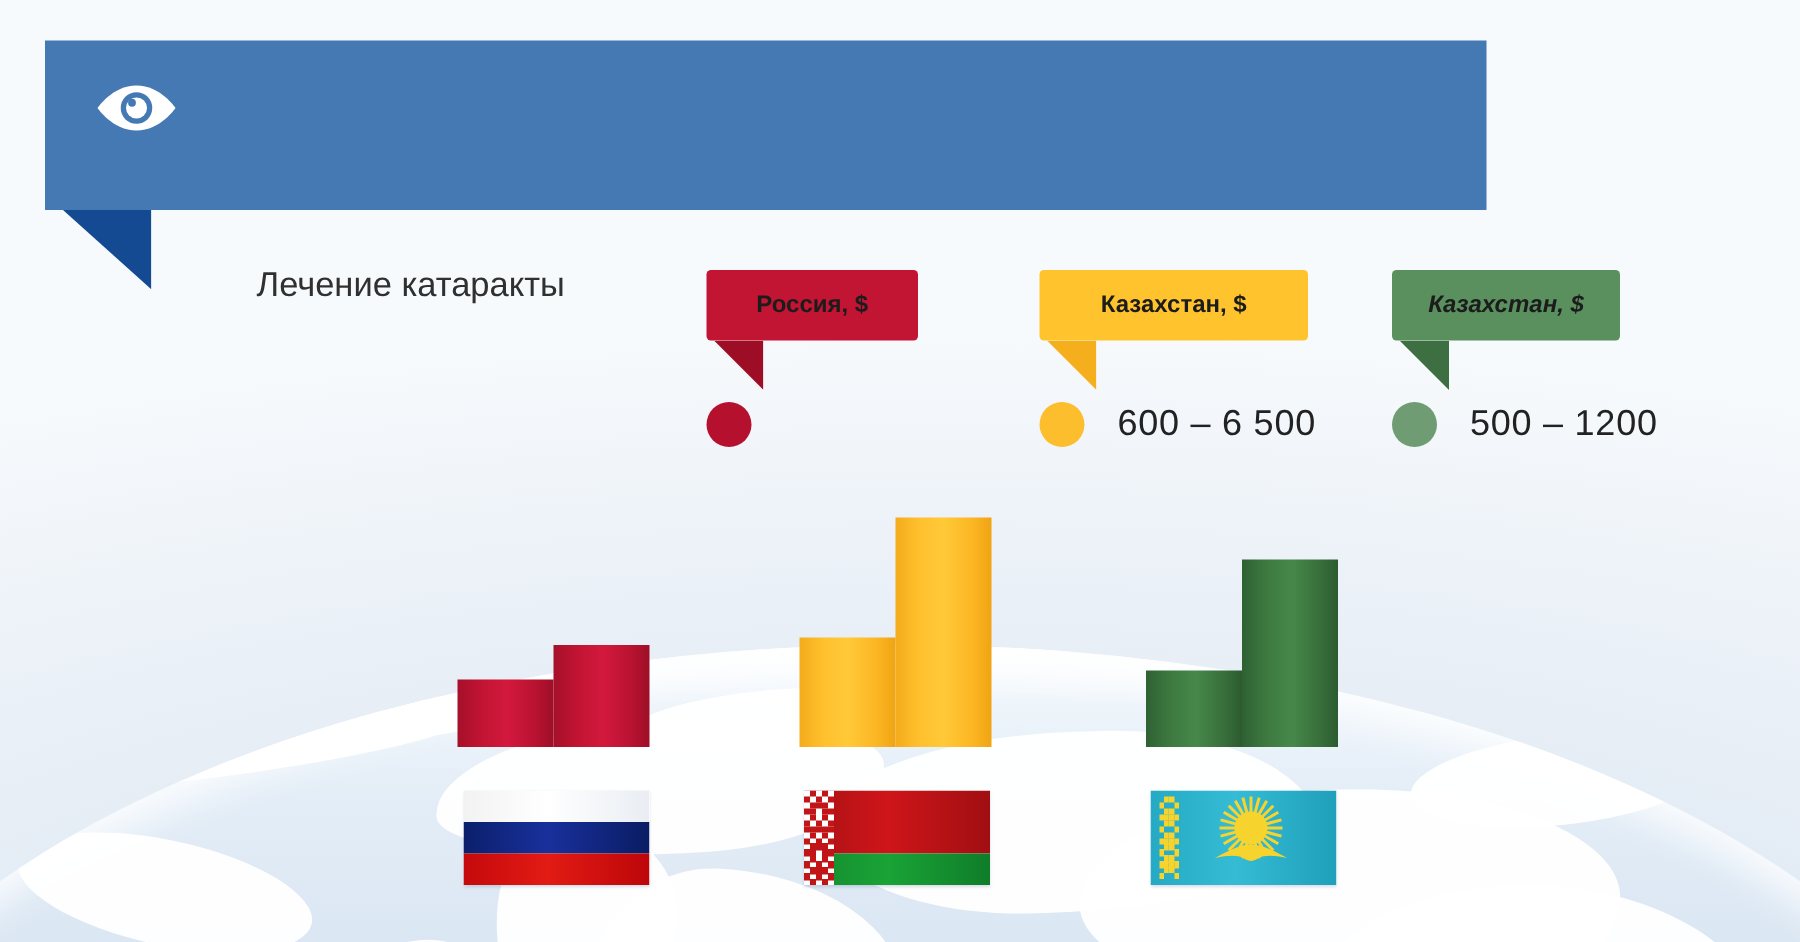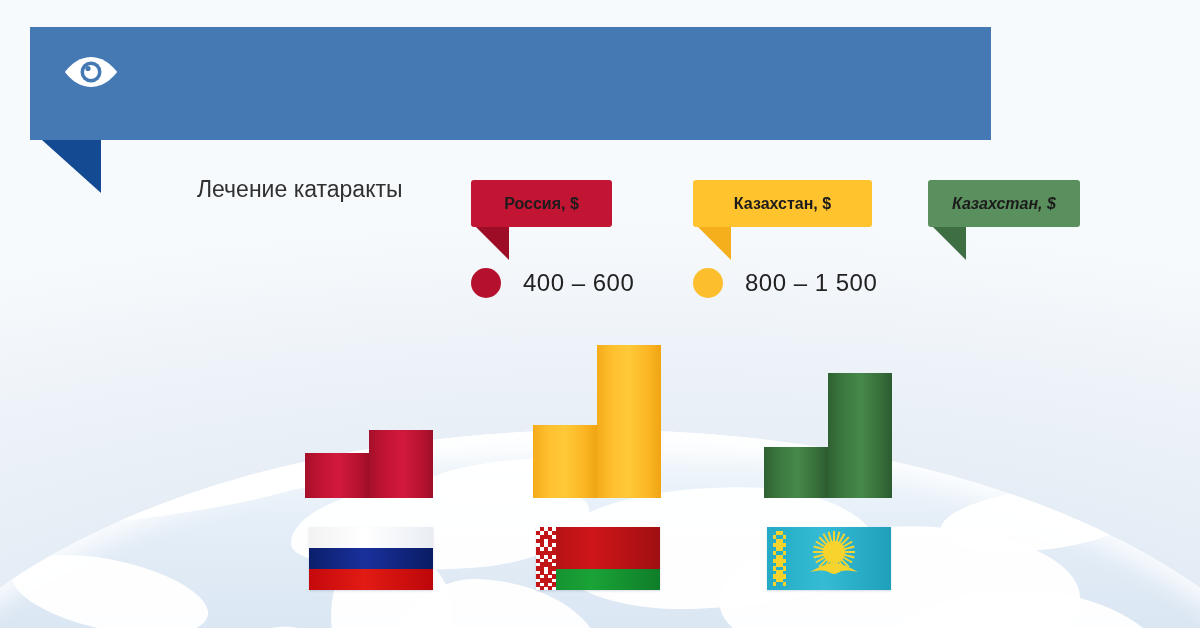--- a/index.html
+++ b/index.html
@@ -60,21 +60,21 @@
   .title .t-light{color:#b7cbe2;}
   .title .t-strong{color:#ffffff;}
   .ribbon-fold{
     position:absolute;left:42px;top:140px;width:59px;height:53px;
     background:#134a92;
     clip-path:polygon(100% 0, 100% 100%, 0 0);
   }
 
   
   .caption{position:absolute;left:171px;top:174px;}
-  .cap-ru{font-size:23px;color:#303030;line-height:30px;white-space:nowrap;margin-left:26px;}
+  .cap-ru{font-size:23px;color:#303030;line-height:30px;white-space:nowrap;}
   .cap-en{font-size:23px;color:#8b8b8b;line-height:32px;white-space:nowrap;}
 
   
   .legend-group{position:absolute;top:180px;}
   .pill{
     position:relative;height:47px;border-radius:3px;
     display:flex;align-items:center;justify-content:center;
   }
   .pill-label{
     font-size:16px;font-weight:bold;color:#1c1c1c;white-space:nowrap;
@@ -166,39 +166,42 @@
     <div class="cap-ru">Лечение катаракты</div>
   </div>
 
   <div class="legend-group" id="grp-ru">
     <div class="pill" style="background:#c21433">
       <span class="pill-label">Россия, $</span>
       <span class="pill-tail" style="background:#9d0e26"></span>
     </div>
     <div class="swatch-row">
       <span class="dot" style="background:#b5112e"></span>
-      <span class="range">400 – 600</span>
     </div>
   </div>
 
   <div class="legend-group" id="grp-by">
     <div class="pill" style="background:#ffc32e">
       <span class="pill-label">Казахстан, $</span>
       <span class="pill-tail" style="background:#f5ae1c"></span>
     </div>
     <div class="swatch-row">
       <span class="dot" style="background:#fcbe2c"></span>
-      <span class="range">800 – 1 500</span>
+      <span class="range">600 – 6 500</span>
     </div>
   </div>
 
   <div class="legend-group" id="grp-kz">
     <div class="pill" style="background:#5a8f5e">
       <span class="pill-label">Казахстан, $</span>
       <span class="pill-tail" style="background:#3e6f43"></span>
+    </div>
+    <div class="swatch-row">
+      <span class="dot" style="background:#6f9c72"></span>
+      <span class="range">500 – 1200</span>
     </div>
   </div>
 
   <div class="bars" id="bars-ru">
     <div class="bar bar-l red-grad" style="height:45px"></div>
     <div class="bar bar-r red-grad" style="height:68px"></div>
   </div>
 
   <div class="bars" id="bars-by">
     <div class="bar bar-l yellow-grad" style="height:73px"></div>

